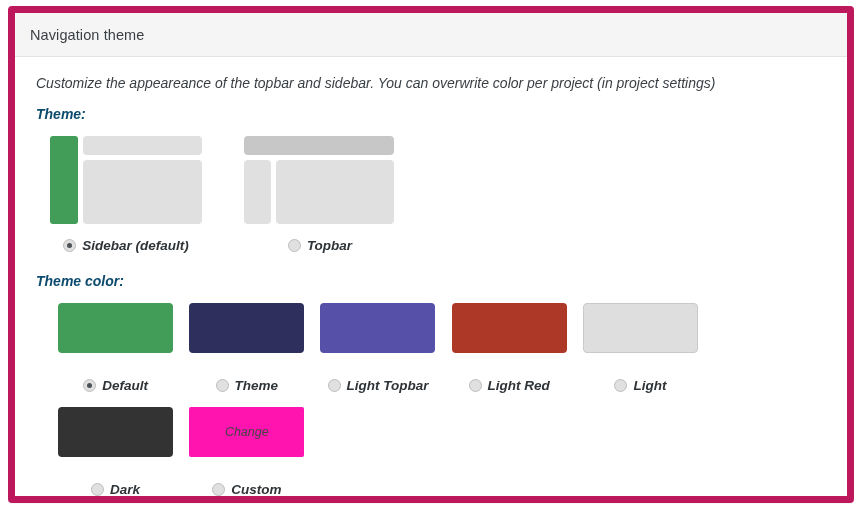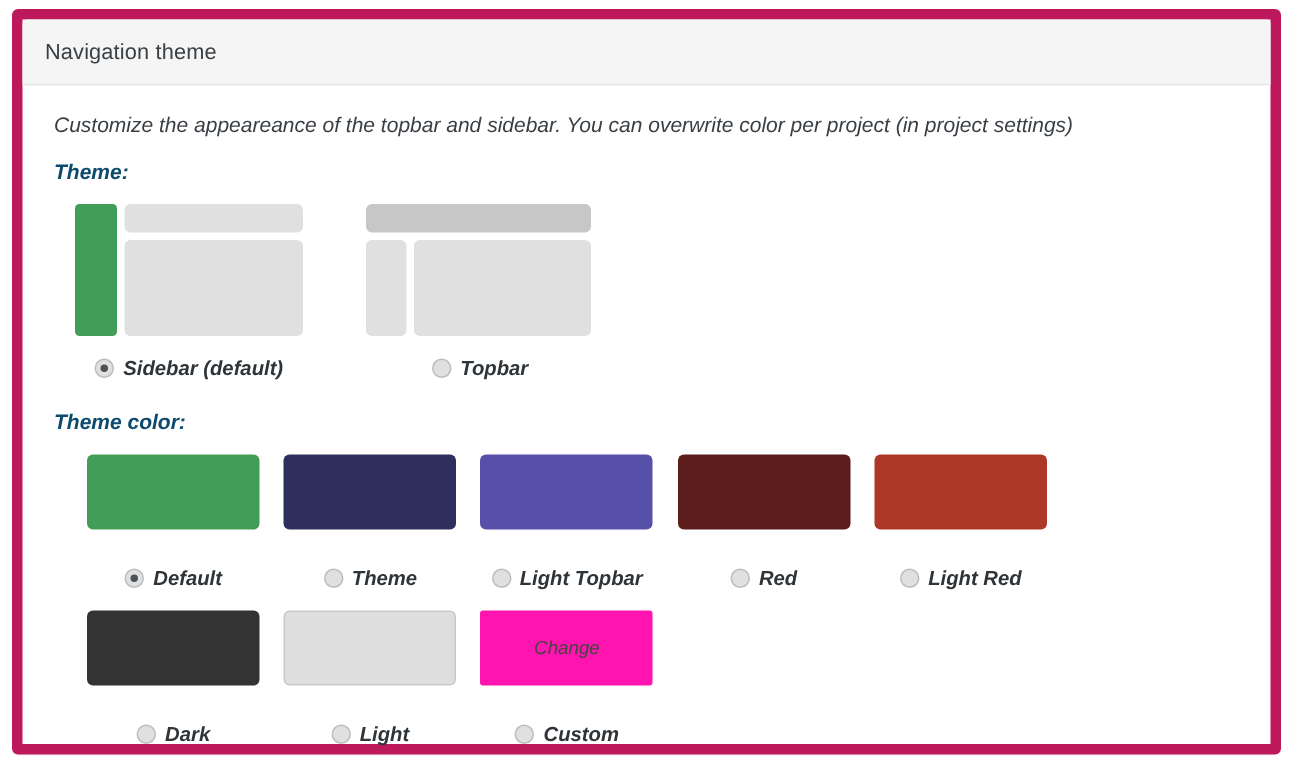--- a/index.html
+++ b/index.html
@@ -272,49 +272,42 @@
       <div class="swatch-cell">
         <div class="swatch" style="background:#5650a8"></div>
         <div class="radio-row centered">
           <span class="radio"></span>
           <span>Light Topbar</span>
         </div>
       </div>
 
 
 
-      <div class="swatch-cell">
-        <div class="swatch" style="background:#5e1d1d"></div>
-        <div class="radio-row centered">
-          <span class="radio"></span>
-          <span>Red</span>
-        </div>
-      </div>
 
       <div class="swatch-cell">
         <div class="swatch" style="background:#ae3828"></div>
         <div class="radio-row centered">
           <span class="radio"></span>
           <span>Light Red</span>
         </div>
       </div>
 
       <div class="swatch-cell">
+        <div class="swatch" style="background:#dedede;border:1px solid #c9c9c9"></div>
+        <div class="radio-row centered">
+          <span class="radio"></span>
+          <span>Light</span>
+        </div>
+      </div>
+
+      <div class="swatch-cell">
         <div class="swatch" style="background:#333333"></div>
         <div class="radio-row centered">
           <span class="radio"></span>
           <span>Dark</span>
-        </div>
-      </div>
-
-      <div class="swatch-cell">
-        <div class="swatch" style="background:#dedede;border:1px solid #c9c9c9"></div>
-        <div class="radio-row centered">
-          <span class="radio"></span>
-          <span>Light</span>
         </div>
       </div>
 
       <div class="swatch-cell">
         <div class="swatch" style="background:#ff14b0;border-radius:2px">
           <span class="swatch-text">Change</span>
         </div>
         <div class="radio-row centered">
           <span class="radio"></span>
           <span>Custom</span>

